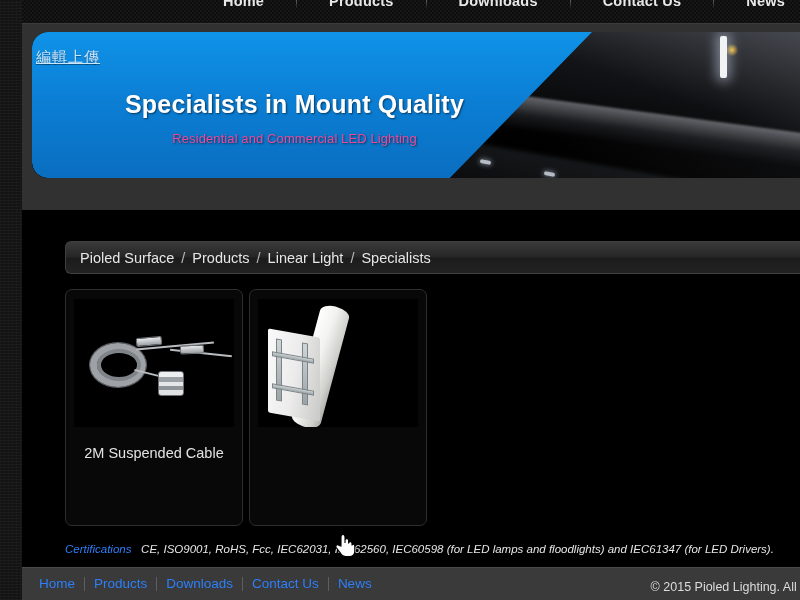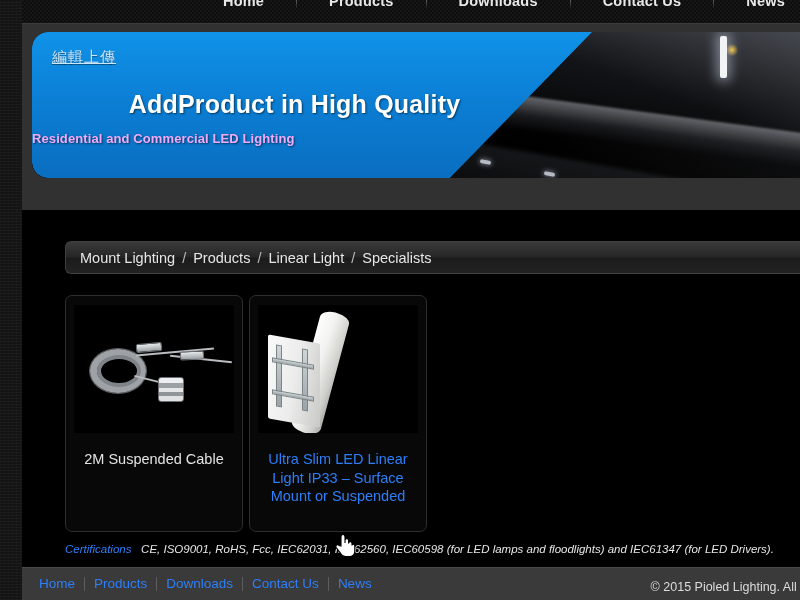--- a/index.html
+++ b/index.html
@@ -87,33 +87,33 @@
     transform:rotate(10deg);
   }
   
   #banner-blue {
     position:absolute; left:0; top:0; width:560px; height:146px;
     background:linear-gradient(180deg, #0f93e8 0%, #0b7ed4 48%, #0a6ec0 100%);
     clip-path:polygon(0 0, 100% 0, 74.6% 100%, 0 100%);
     border-radius:16px 0 0 16px;
   }
   #edit-upload {
-    position:absolute; left:20px; top:16px;
+    position:absolute; left:4px; top:16px;
     color:#cfe7fb; font-size:15px; letter-spacing:1px;
     font-family:"DejaVu Sans", sans-serif;
     text-shadow:0 1px 1px rgba(0,0,0,.35);
   }
   #banner-h1 {
     position:absolute; left:0; top:58px; width:525px; text-align:center;
     color:#fff; font-size:25px; font-weight:bold; letter-spacing:.2px;
     text-shadow:1px 1px 2px rgba(0,0,0,.55);
   }
   #banner-h2 {
-    position:absolute; left:0; top:99px; width:525px; 
-    color:#f0abfc; font-size:13px; font-weight:bold; letter-spacing:.1px;
+    position:absolute; left:0; top:99px; width:525px; text-align:center;
+    color:#ec4899; font-size:13px; font-weight:normal; letter-spacing:.1px;
     text-shadow:1px 1px 2px rgba(0,0,0,.55);
   }
 
   
   #content {
     position:absolute; left:0; top:186px; width:778px; height:357px;
     background:#000;
   }
 
   
@@ -122,21 +122,21 @@
     border-radius:6px;
     background:linear-gradient(180deg, #3a3a3a 0%, #262626 48%, #1b1b1b 52%, #232323 100%);
     border:1px solid #3f3f3f; border-right:none;
     display:flex; align-items:center; padding-left:14px;
     color:#e2e2e2; font-size:14.5px;
   }
   .crumb { color:#e6e6e6; }
   .crumb-sep { color:#b9b9b9; margin:0 7px; }
 
   
-  #grid { position:absolute; left:43px; top:79px; display:flex; gap:6px;margin-top:6px; }
+  #grid { position:absolute; left:43px; top:79px; display:flex; gap:6px; }
   .card {
     width:178px; height:237px;
     border:1px solid #2e2e2e; border-radius:7px;
     background:#080808;
     display:flex; flex-direction:column; align-items:center;
     padding-top:9px;
   }
   .card-img {
     width:160px; height:128px; background:#000;
     display:flex; align-items:center; justify-content:center;
@@ -260,29 +260,29 @@
           <div class="road-dot" style="left:326px; top:97px;"></div>
           <div class="road-dot" style="left:372px; top:110px;"></div>
           <div class="road-dot" style="left:408px; top:120px;"></div>
           <div class="road-dot" style="left:448px; top:128px;"></div>
           <div class="road-dot" style="left:512px; top:140px;"></div>
         </div>
 
         <div id="banner-blue"></div>
 
         <a id="edit-upload" href="#">編輯上傳</a>
-        <div id="banner-h1">AddProduct in High Quality</div>
+        <div id="banner-h1">Specialists in Mount Quality</div>
         <div id="banner-h2">Residential and Commercial LED Lighting</div>
       </div>
     </div>
 
     <div id="content">
 
       <div id="breadcrumb">
-        <span class="crumb">Mount Lighting</span>
+        <span class="crumb">Pioled Surface</span>
         <span class="crumb-sep">/</span>
         <span class="crumb">Products</span>
         <span class="crumb-sep">/</span>
         <span class="crumb">Linear Light</span>
         <span class="crumb-sep">/</span>
         <span class="crumb">Specialists</span>
       </div>
 
       <div id="grid">
 
@@ -302,21 +302,20 @@
 
         <div class="card">
           <div class="card-img">
             <div class="ll-tube"></div>
             <div class="ll-base"></div>
             <div class="ll-bracket" style="left:18px; top:40px; width:6px; height:62px; transform:skewY(10deg);"></div>
             <div class="ll-bracket" style="left:44px; top:44px; width:6px; height:62px; transform:skewY(10deg);"></div>
             <div class="ll-bracket" style="left:14px; top:56px; width:42px; height:5px; transform:skewY(10deg);"></div>
             <div class="ll-bracket" style="left:14px; top:88px; width:42px; height:5px; transform:skewY(10deg);"></div>
           </div>
-          <div class="card-title title-link">Ultra Slim LED Linear Light IP33 – Surface Mount or Suspended</div>
         </div>
 
       </div>
 
       <svg id="cursor" viewBox="0 0 22 26">
         <path d="M7 14 L7 5 Q7 2.4 9 2.4 Q11 2.4 11 5 L11 11 L11 8.6 Q11 6.6 12.8 6.6 Q14.6 6.6 14.6 8.6 L14.6 11.4 Q14.6 9.6 16.3 9.6 Q18 9.6 18 11.4 L18 13.6 Q18 12.2 19.4 12.2 Q20.8 12.2 20.8 13.8 L20.8 19 Q20.8 24.6 15 24.6 L11.5 24.6 Q8.4 24.6 6.6 21.4 L2.2 15.6 Q1.2 14.1 2.6 13.1 Q4 12.1 5.1 13.5 Z" fill="#ffffff" stroke="#000000" stroke-width="1.1"></path>
       </svg>
 
 
       <div id="certs">

